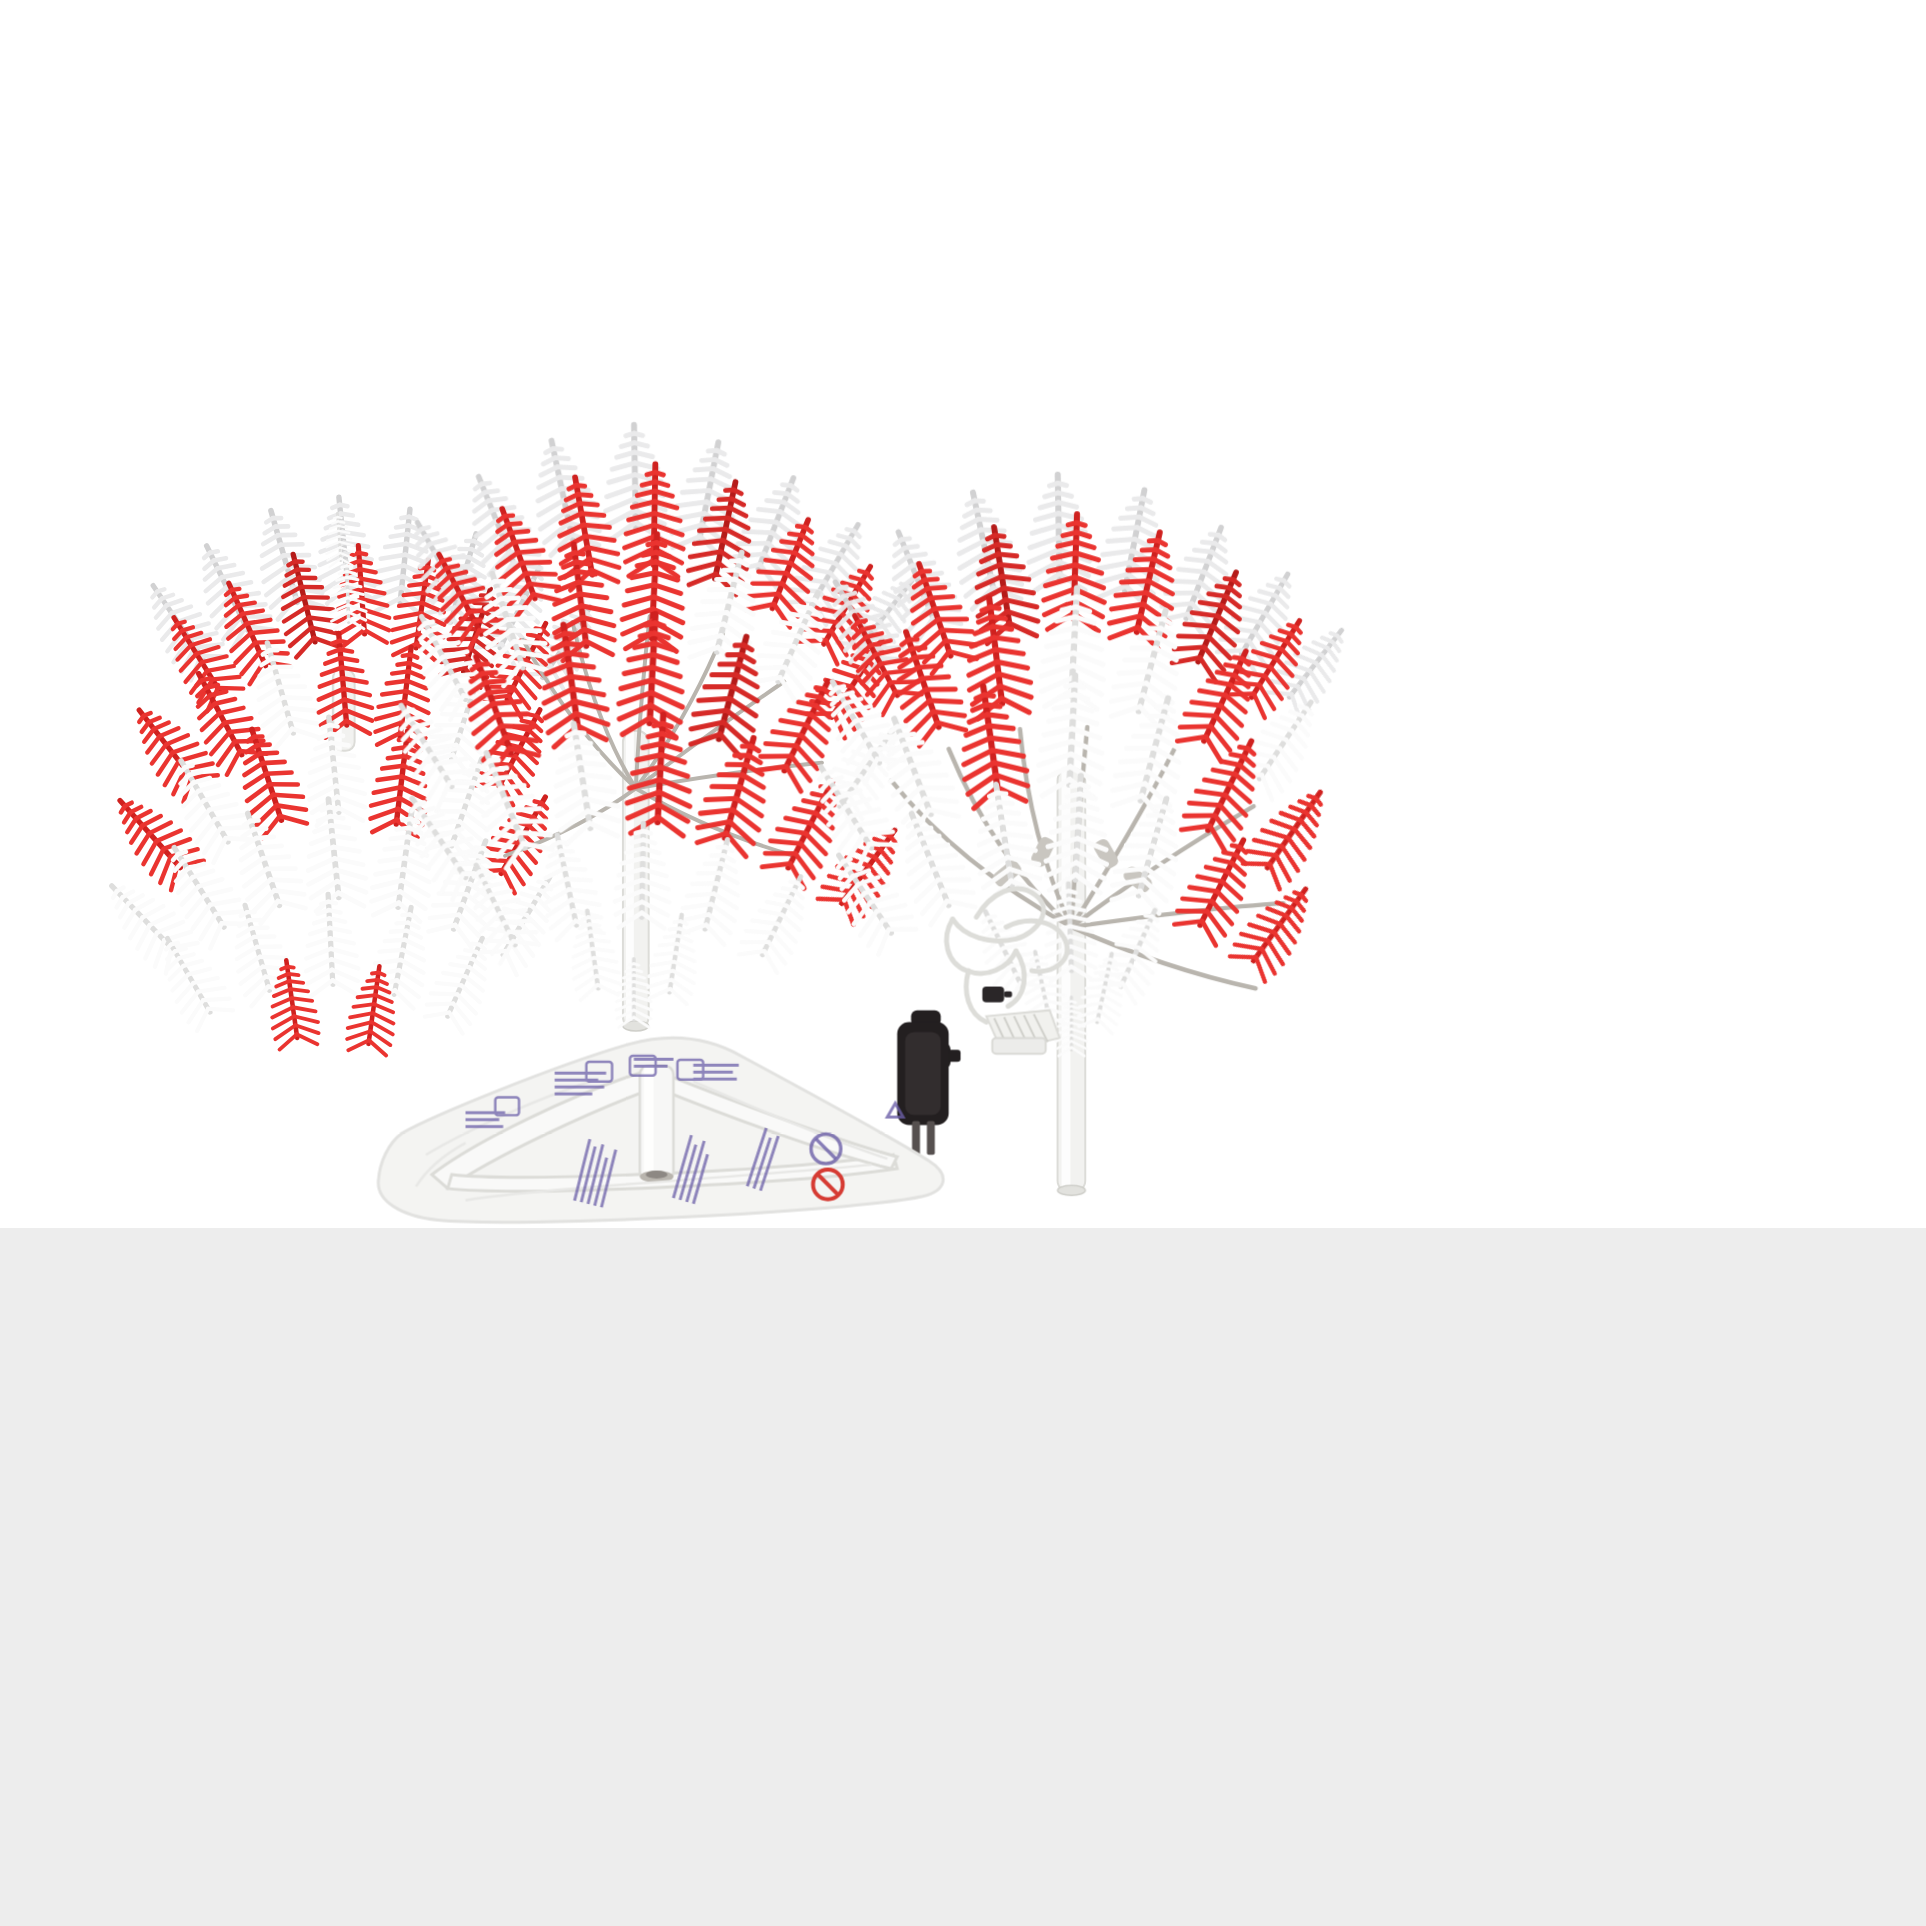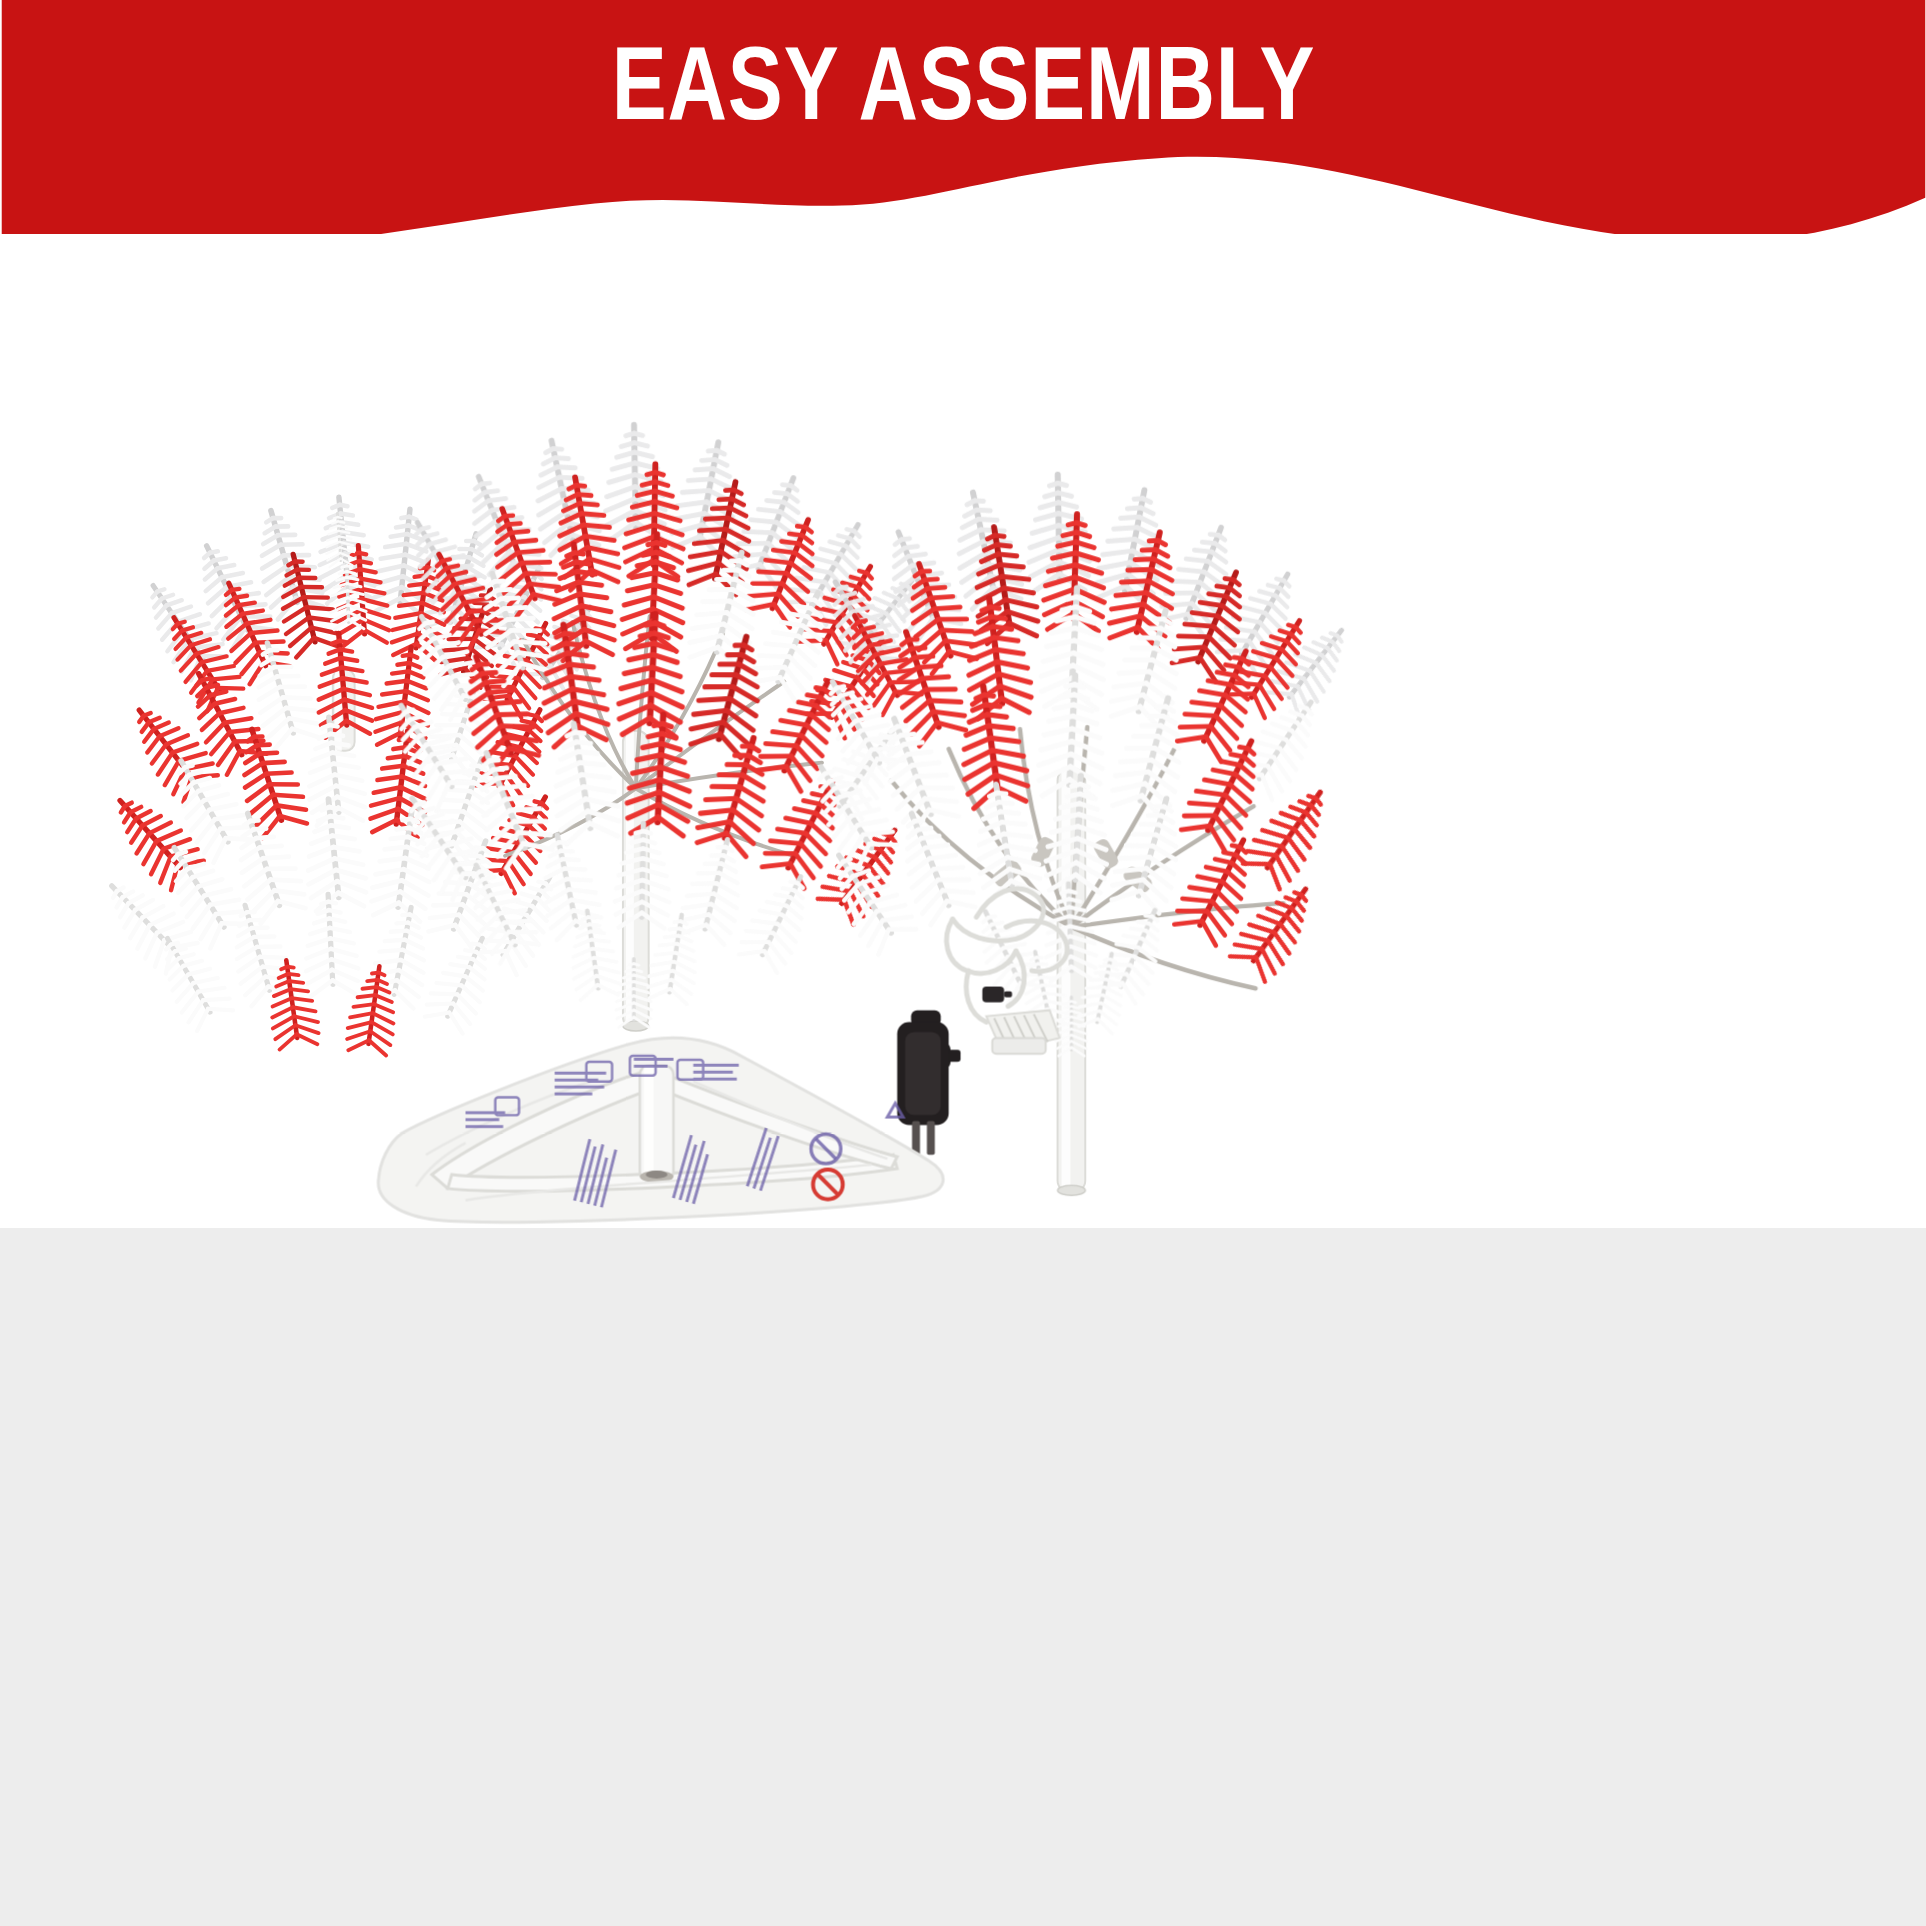--- a/index.html
+++ b/index.html
@@ -41,32 +41,20 @@
   .steps{
     position:absolute;left:0;top:1228px;width:1927px;height:699px;
     background:#ededed;
   }
 </style>
 </head>
 <body>
 
 <div id="page">
 
-  <div class="header">
-    <svg class="header-svg" width="1927" height="257" viewBox="0 0 1946 260">
-      <path d="M0,0 H1946 V200
-               C1820,256 1700,252 1580,228
-               C1440,200 1320,150 1170,160
-               C1020,170 940,206 850,208
-               C760,210 690,196 600,206
-               C470,220 360,246 240,252
-               C150,256 70,250 0,238 Z" fill="#c81313"></path>
-    </svg>
-    <div class="header-title">EASY ASSEMBLY</div>
-  </div>
 
   <div class="photo">
     <svg width="1927" height="994" viewBox="0 0 1946 1004">
       <defs>
 
         <g id="frondR">
           <path d="M0,0 L0,-86" stroke="#cf211f" stroke-width="5" stroke-linecap="round"></path>
           <g stroke="#ea3430" stroke-width="4.2" stroke-linecap="round">
             <path d="M0,-4 L-21,10"></path>
               <path d="M0,-4 L21,10"></path>

